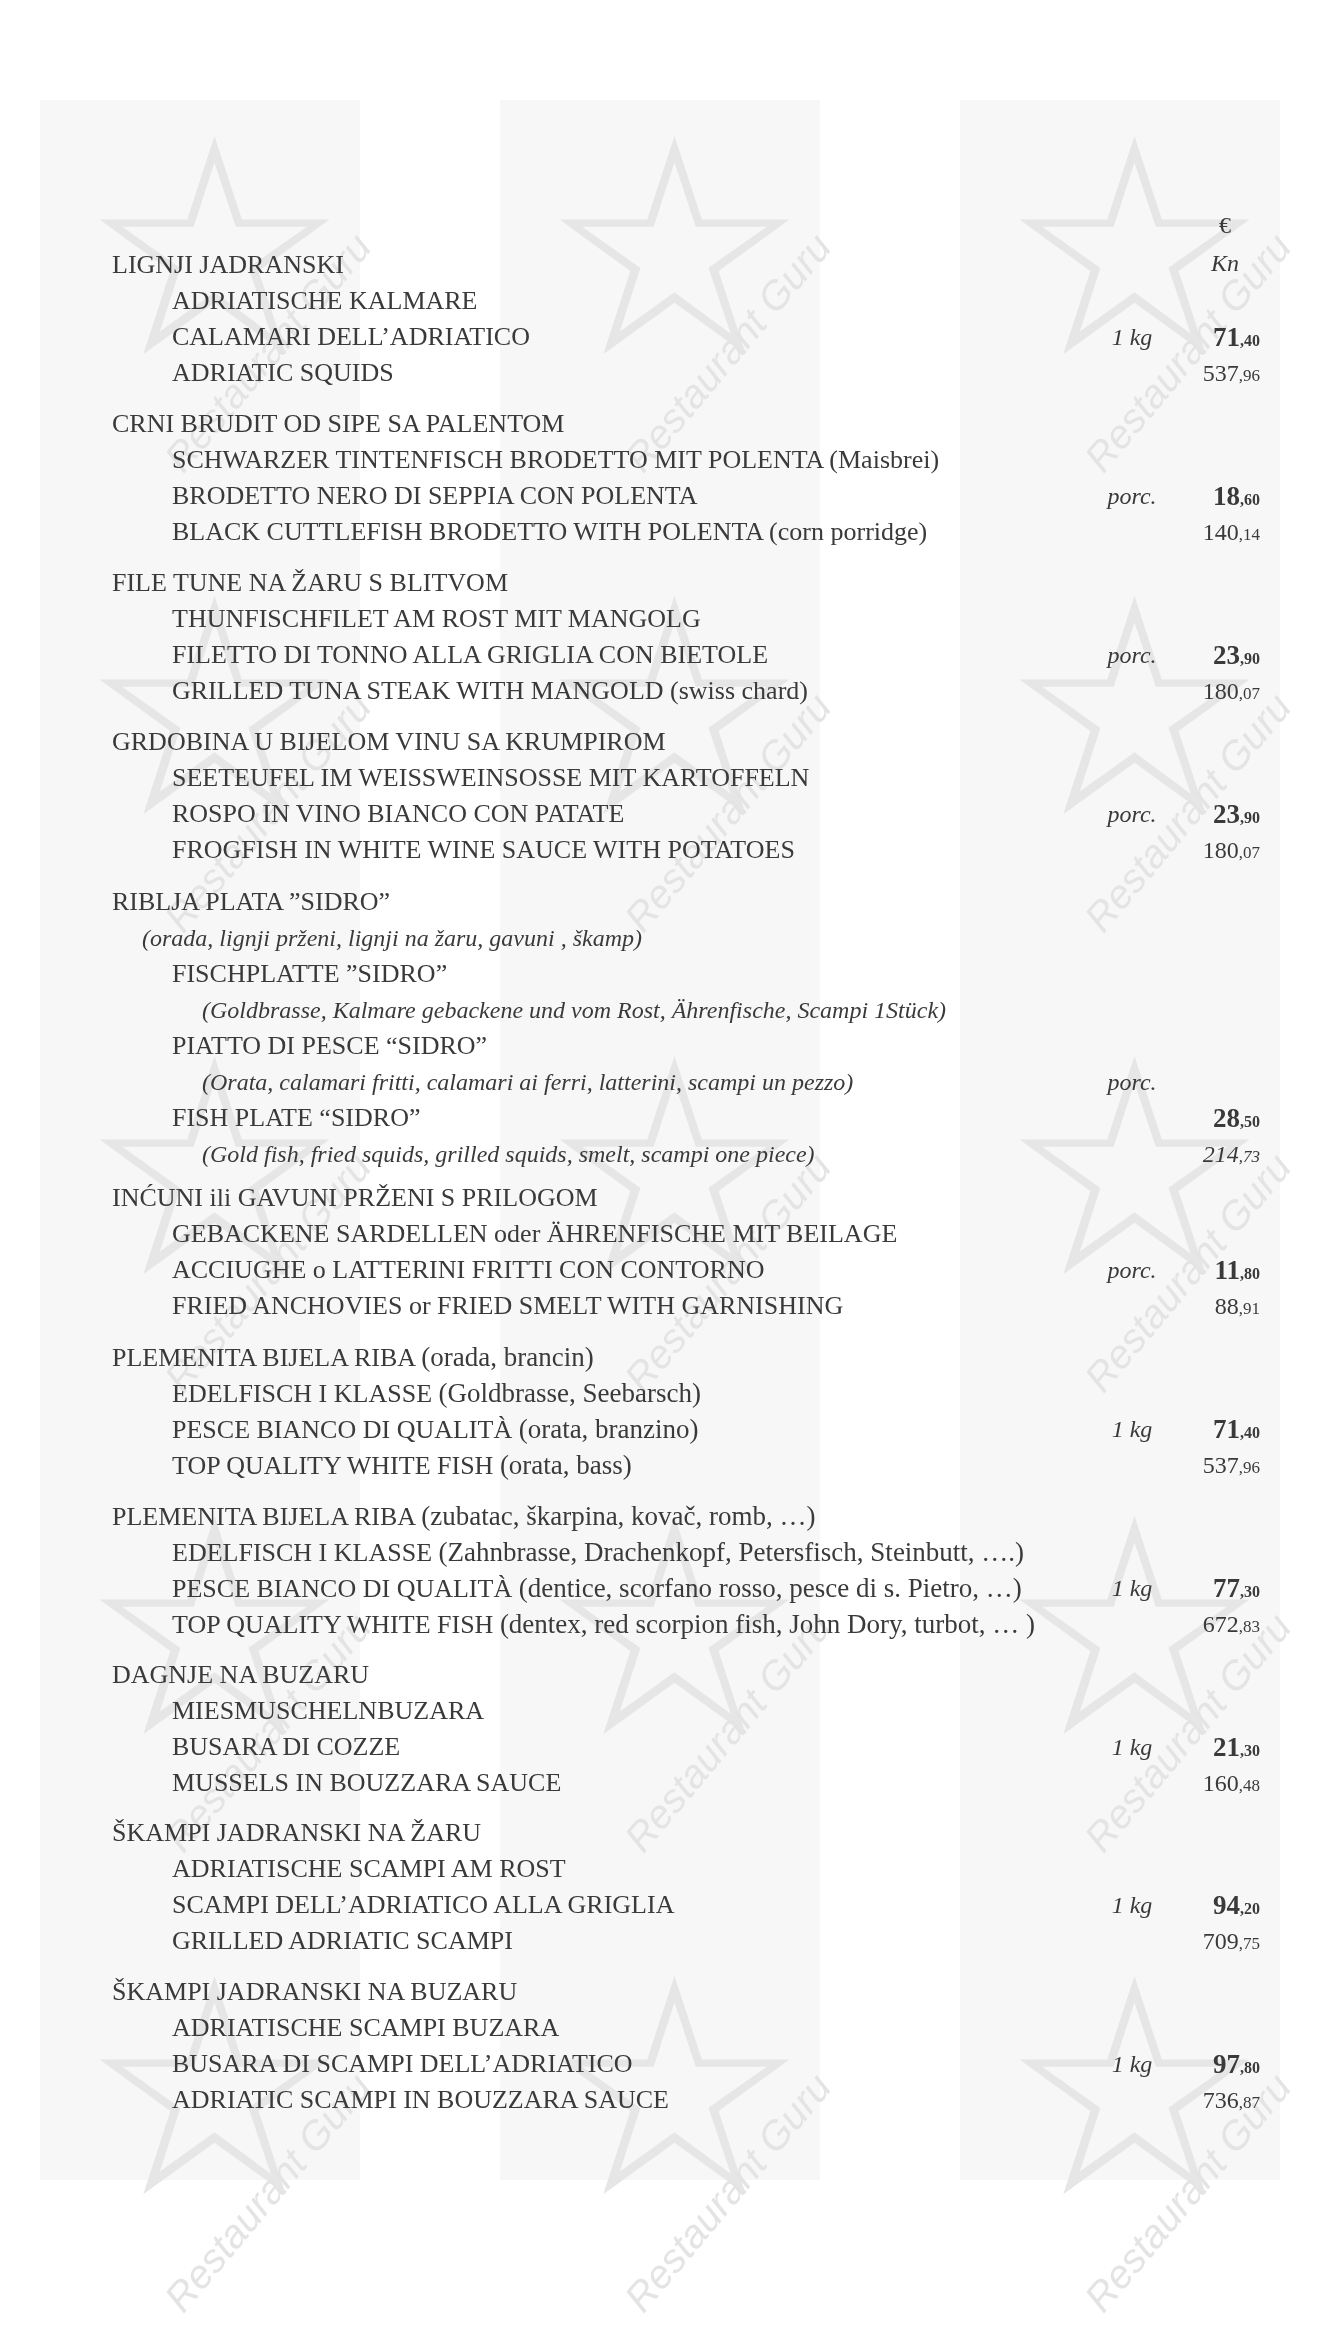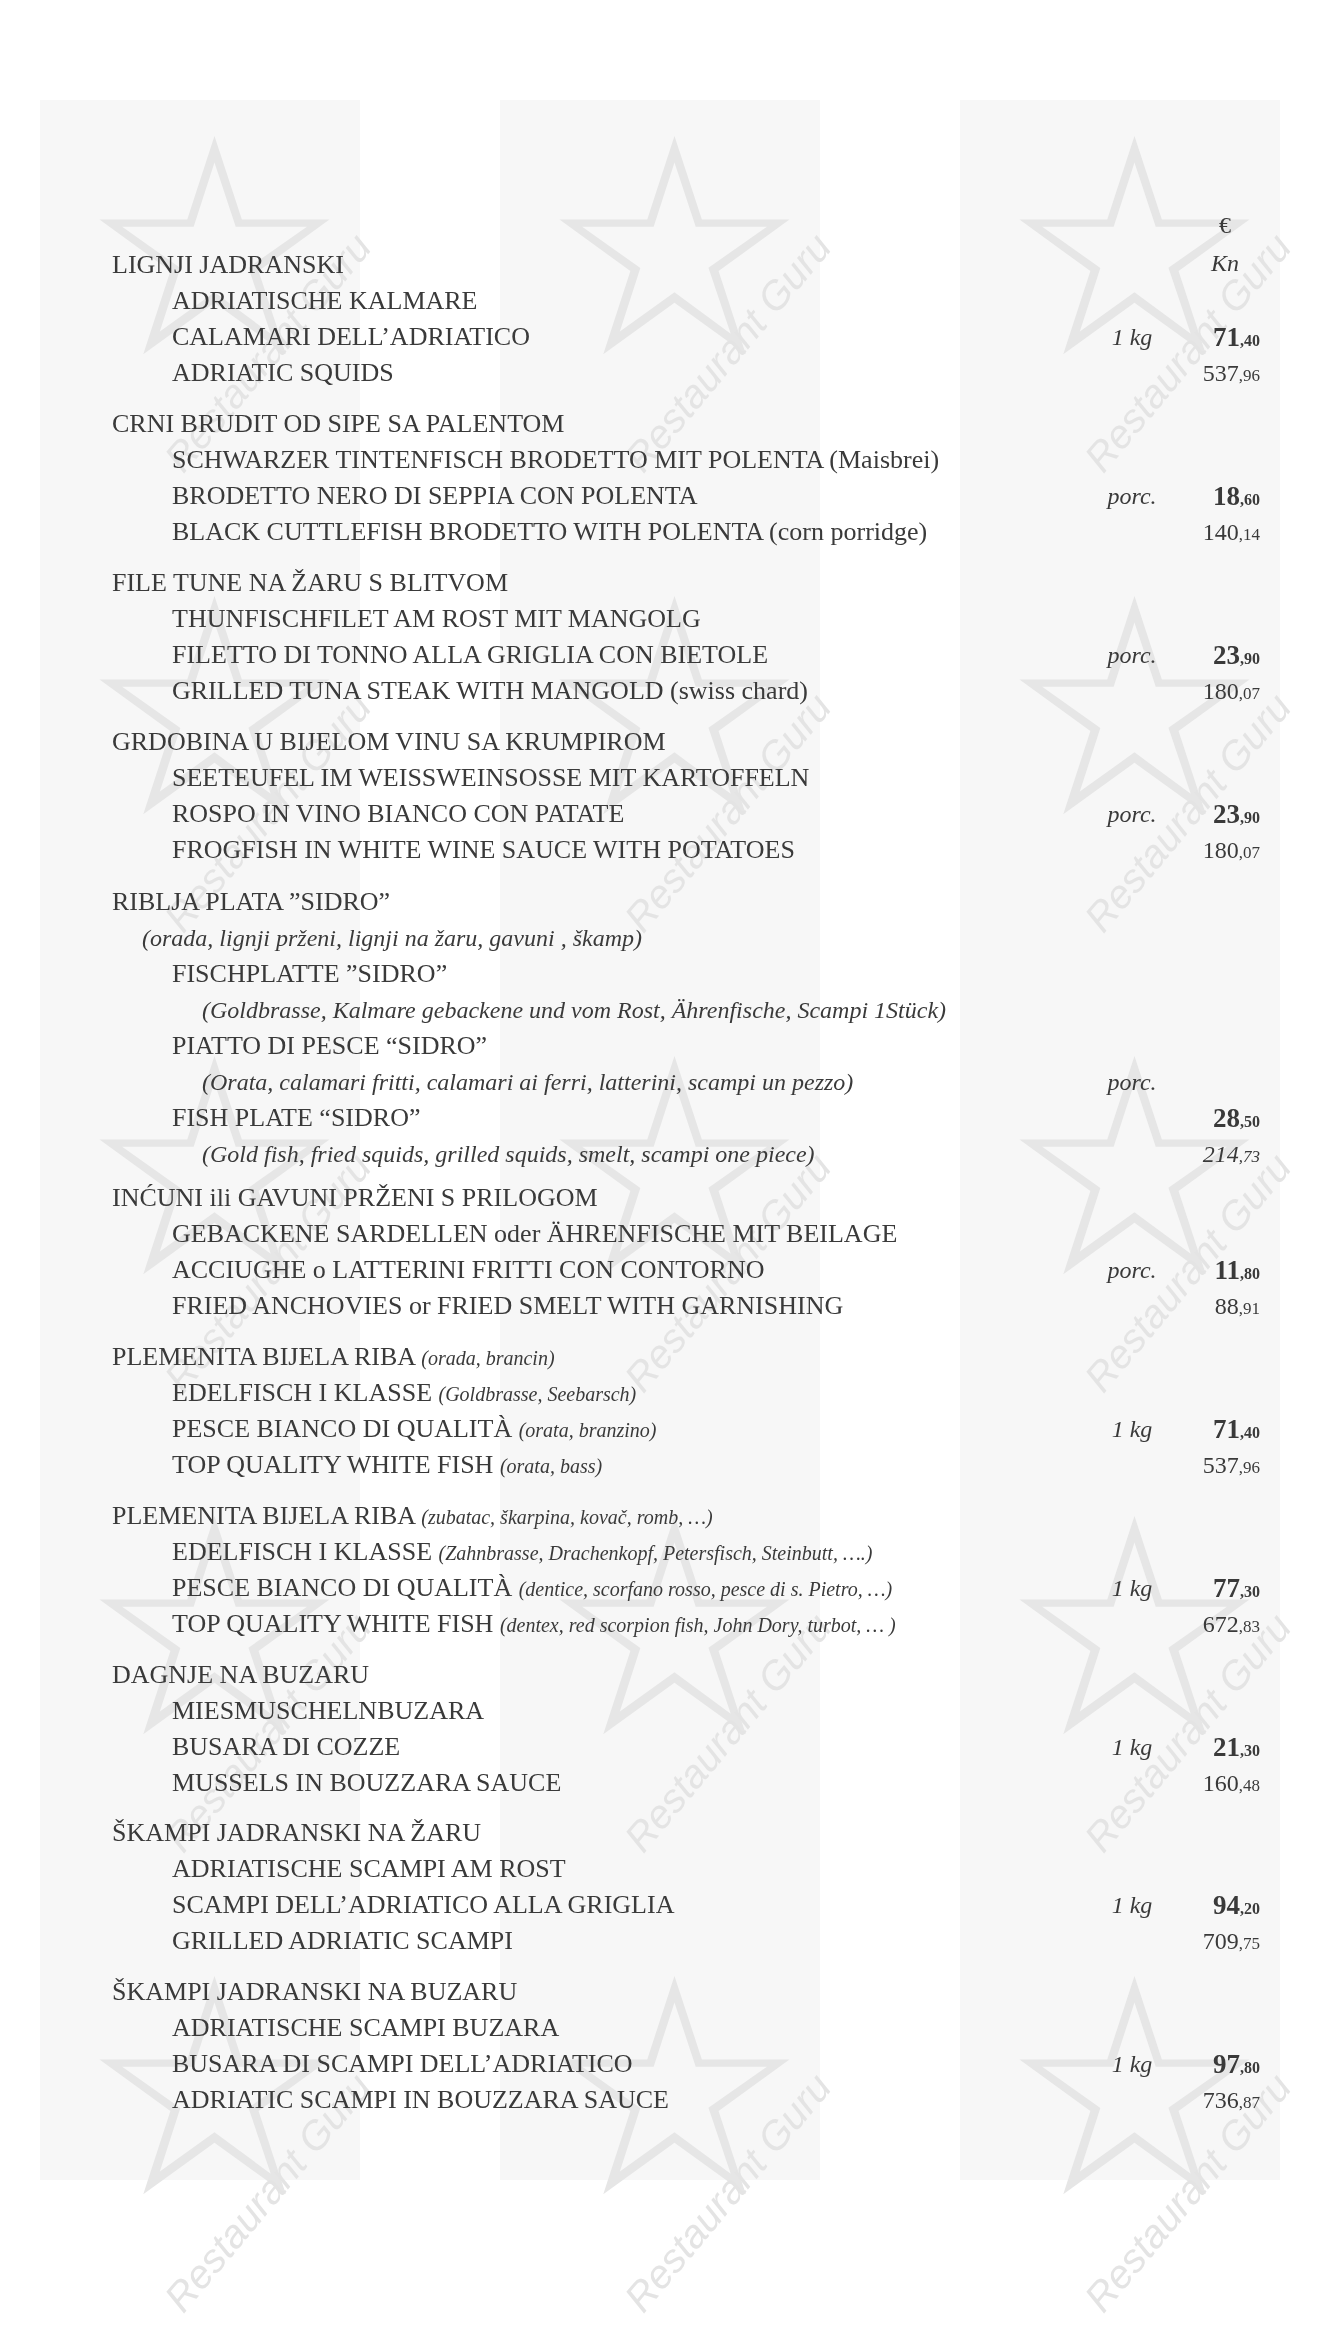--- a/index.html
+++ b/index.html
@@ -12,21 +12,21 @@
   .wm-text { position: absolute; color: #e4e4e4; font-size: 40px; font-style: italic; transform: rotate(-50deg); white-space: nowrap; font-family: "Liberation Sans", sans-serif; }
   .menu { position: absolute; left: 0; top: 0; width: 1339px; }
   .hdr-cur { position: absolute; left: 1190px; width: 70px; text-align: center; font-size: 24px; }
   .hdr-cur.kn { font-style: italic; }
   .section { position: absolute; left: 80px; width: 1190px; }
   .row { position: relative; height: 36px; line-height: 36px; font-size: 26px; white-space: nowrap; margin-left: 32px; }
   .row.head { padding-left: 0; }
   .row.sub { padding-left: 60px; }
   .row.note { padding-left: 90px; font-style: italic; font-size: 24px; }
   .row.note0 { padding-left: 30px; font-style: italic; font-size: 24px; }
-  .row .it { font-style: italic; font-size: 20px; }
+  .row .it { font-size: 27px; }
   .unit { position: absolute; left: 990px; width: 60px; text-align: center; font-style: italic; font-size: 24px; }
   .eur { position: absolute; right: 10px; font-weight: bold; font-size: 27px; }
   .eur .c { font-size: 16px; font-weight: bold; }
   .kn { position: absolute; right: 10px; font-size: 24px; }
   .kn .c { font-size: 17px; }
 </style>
 </head>
 <body>
 
 <div>

